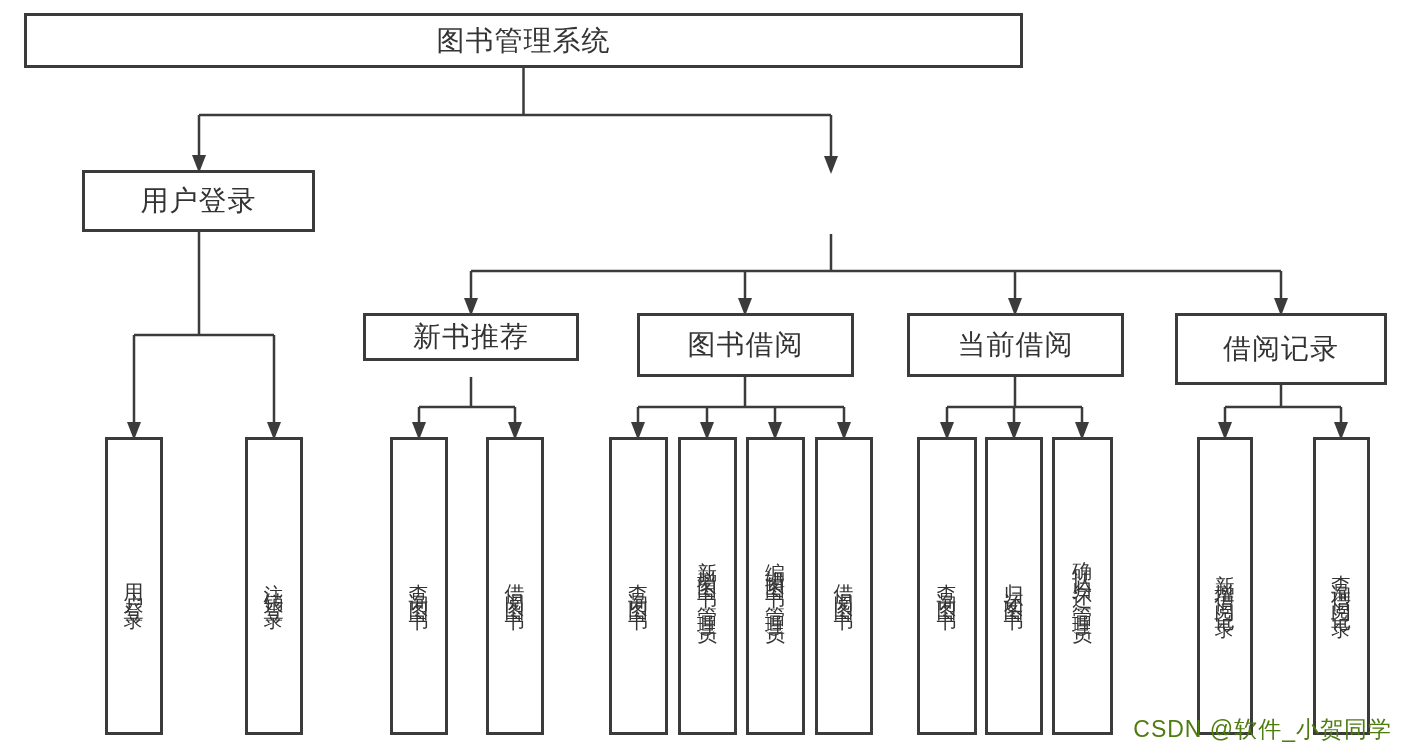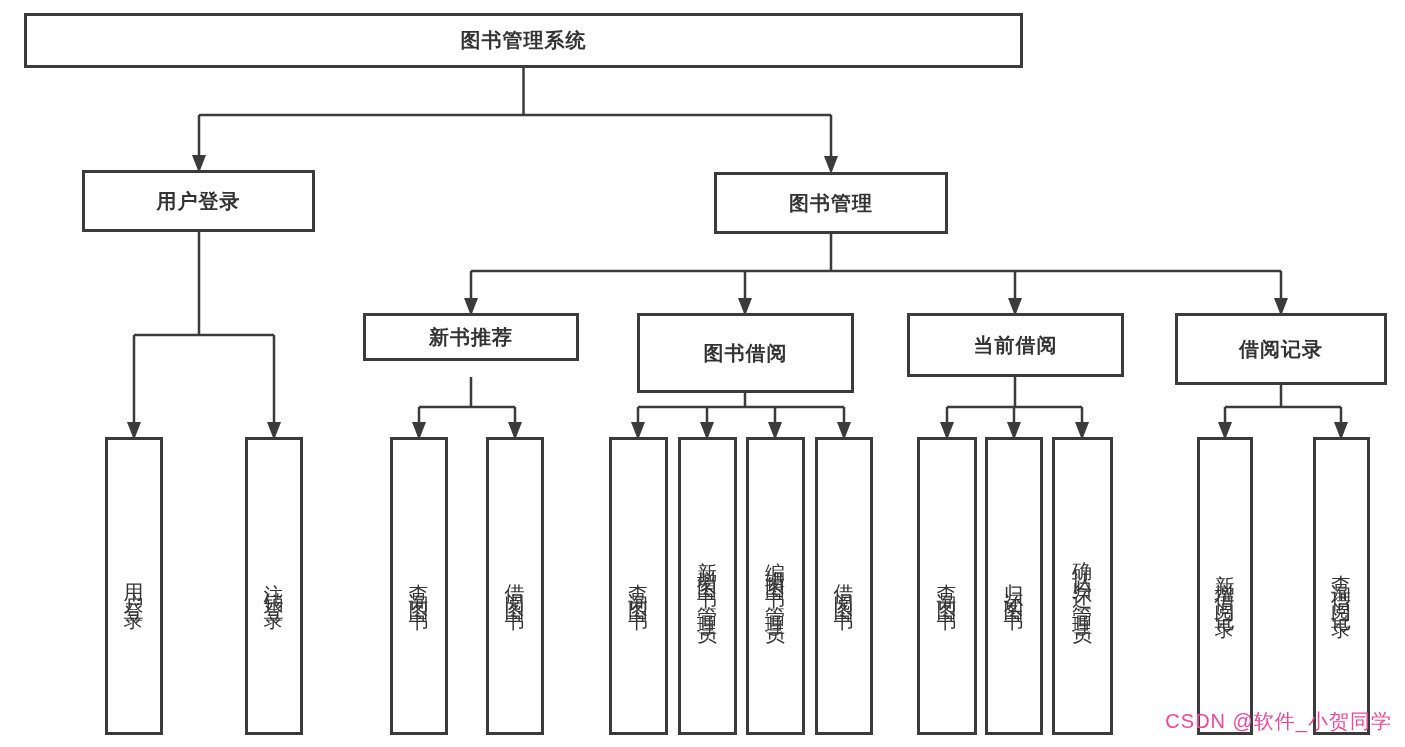--- a/index.html
+++ b/index.html
@@ -33,59 +33,59 @@
     position: absolute;
     box-sizing: border-box;
     background: #ffffff;
     border: 3px solid #3b3b3b;
     display: flex;
     align-items: center;
     justify-content: center;
     text-align: center;
     color: #333333;
   }
-  .hbox { font-size: 20px; letter-spacing: 1px; font-weight: bold; }
+  .hbox { font-size: 28px; letter-spacing: 1px; }
   .vbox {
     writing-mode: vertical-rl;
     text-orientation: mixed;
     font-size: 20px;
     letter-spacing: 9px;
     line-height: 1;
   }
   
   .n-root   { left: 24px;  top: 13px;  width: 999px; height: 55px; }
   
   .n-login  { left: 82px;  top: 170px; width: 233px; height: 62px; }
   .n-mgmt   { left: 714px; top: 172px; width: 234px; height: 62px; }
   
   .n-newbook  { left: 363px;  top: 313px; width: 216px; height: 48px; }
-  .n-borrow   { left: 637px;  top: 313px; width: 217px; height: 80px; }
+  .n-borrow   { left: 637px;  top: 313px; width: 217px; height: 64px; }
   .n-current  { left: 907px;  top: 313px; width: 217px; height: 64px; }
   .n-records  { left: 1175px; top: 313px; width: 212px; height: 72px; }
   
   .leaf { top: 437px; height: 298px; }
   .l-a1 { left: 105px;  width: 58px; }
   .l-a2 { left: 245px;  width: 58px; }
   .l-b1 { left: 390px;  width: 58px; }
   .l-b2 { left: 486px;  width: 58px; }
   .l-c1 { left: 609px;  width: 59px; }
   .l-c2 { left: 678px;  width: 59px; }
   .l-c3 { left: 746px;  width: 59px; }
   .l-c4 { left: 815px;  width: 58px; }
   .l-d1 { left: 917px;  width: 60px; }
   .l-d2 { left: 985px;  width: 58px; }
   .l-d3 { left: 1052px; width: 61px; }
   .l-e1 { left: 1197px; width: 56px; }
   .l-e2 { left: 1313px; width: 57px; }
   #watermark {
     position: absolute;
     right: 13px;
-    bottom: 12px;
-    font-size: 20px;
-    color: #ec4899;
+    bottom: 2px;
+    font-size: 23px;
+    color: #4d7c0f;
     letter-spacing: 1px;
     white-space: nowrap;
     z-index: 10;
   }
 </style>
 </head>
 <body>
 
 <div id="canvas">
 
@@ -128,21 +128,20 @@
     <g>
       <path class="line" d="M1281 377 V407 M1225 407 H1341 M1225 407 V435 M1341 407 V435"></path>
       <path class="arrow" d="M1218 422 L1232 422 L1225 440 Z"></path>
       <path class="arrow" d="M1334 422 L1348 422 L1341 440 Z"></path>
     </g>
   </svg>
 
   <div class="box hbox n-root">图书管理系统</div>
 
   <div class="box hbox n-login">用户登录</div>
-  <div class="box hbox n-mgmt">图书管理</div>
 
   <div class="box hbox n-newbook">新书推荐</div>
   <div class="box hbox n-borrow">图书借阅</div>
   <div class="box hbox n-current">当前借阅</div>
   <div class="box hbox n-records">借阅记录</div>
 
   <div class="box vbox leaf l-a1">用户登录</div>
   <div class="box vbox leaf l-a2">注销登录</div>
 
   <div class="box vbox leaf l-b1">查询图书</div>

